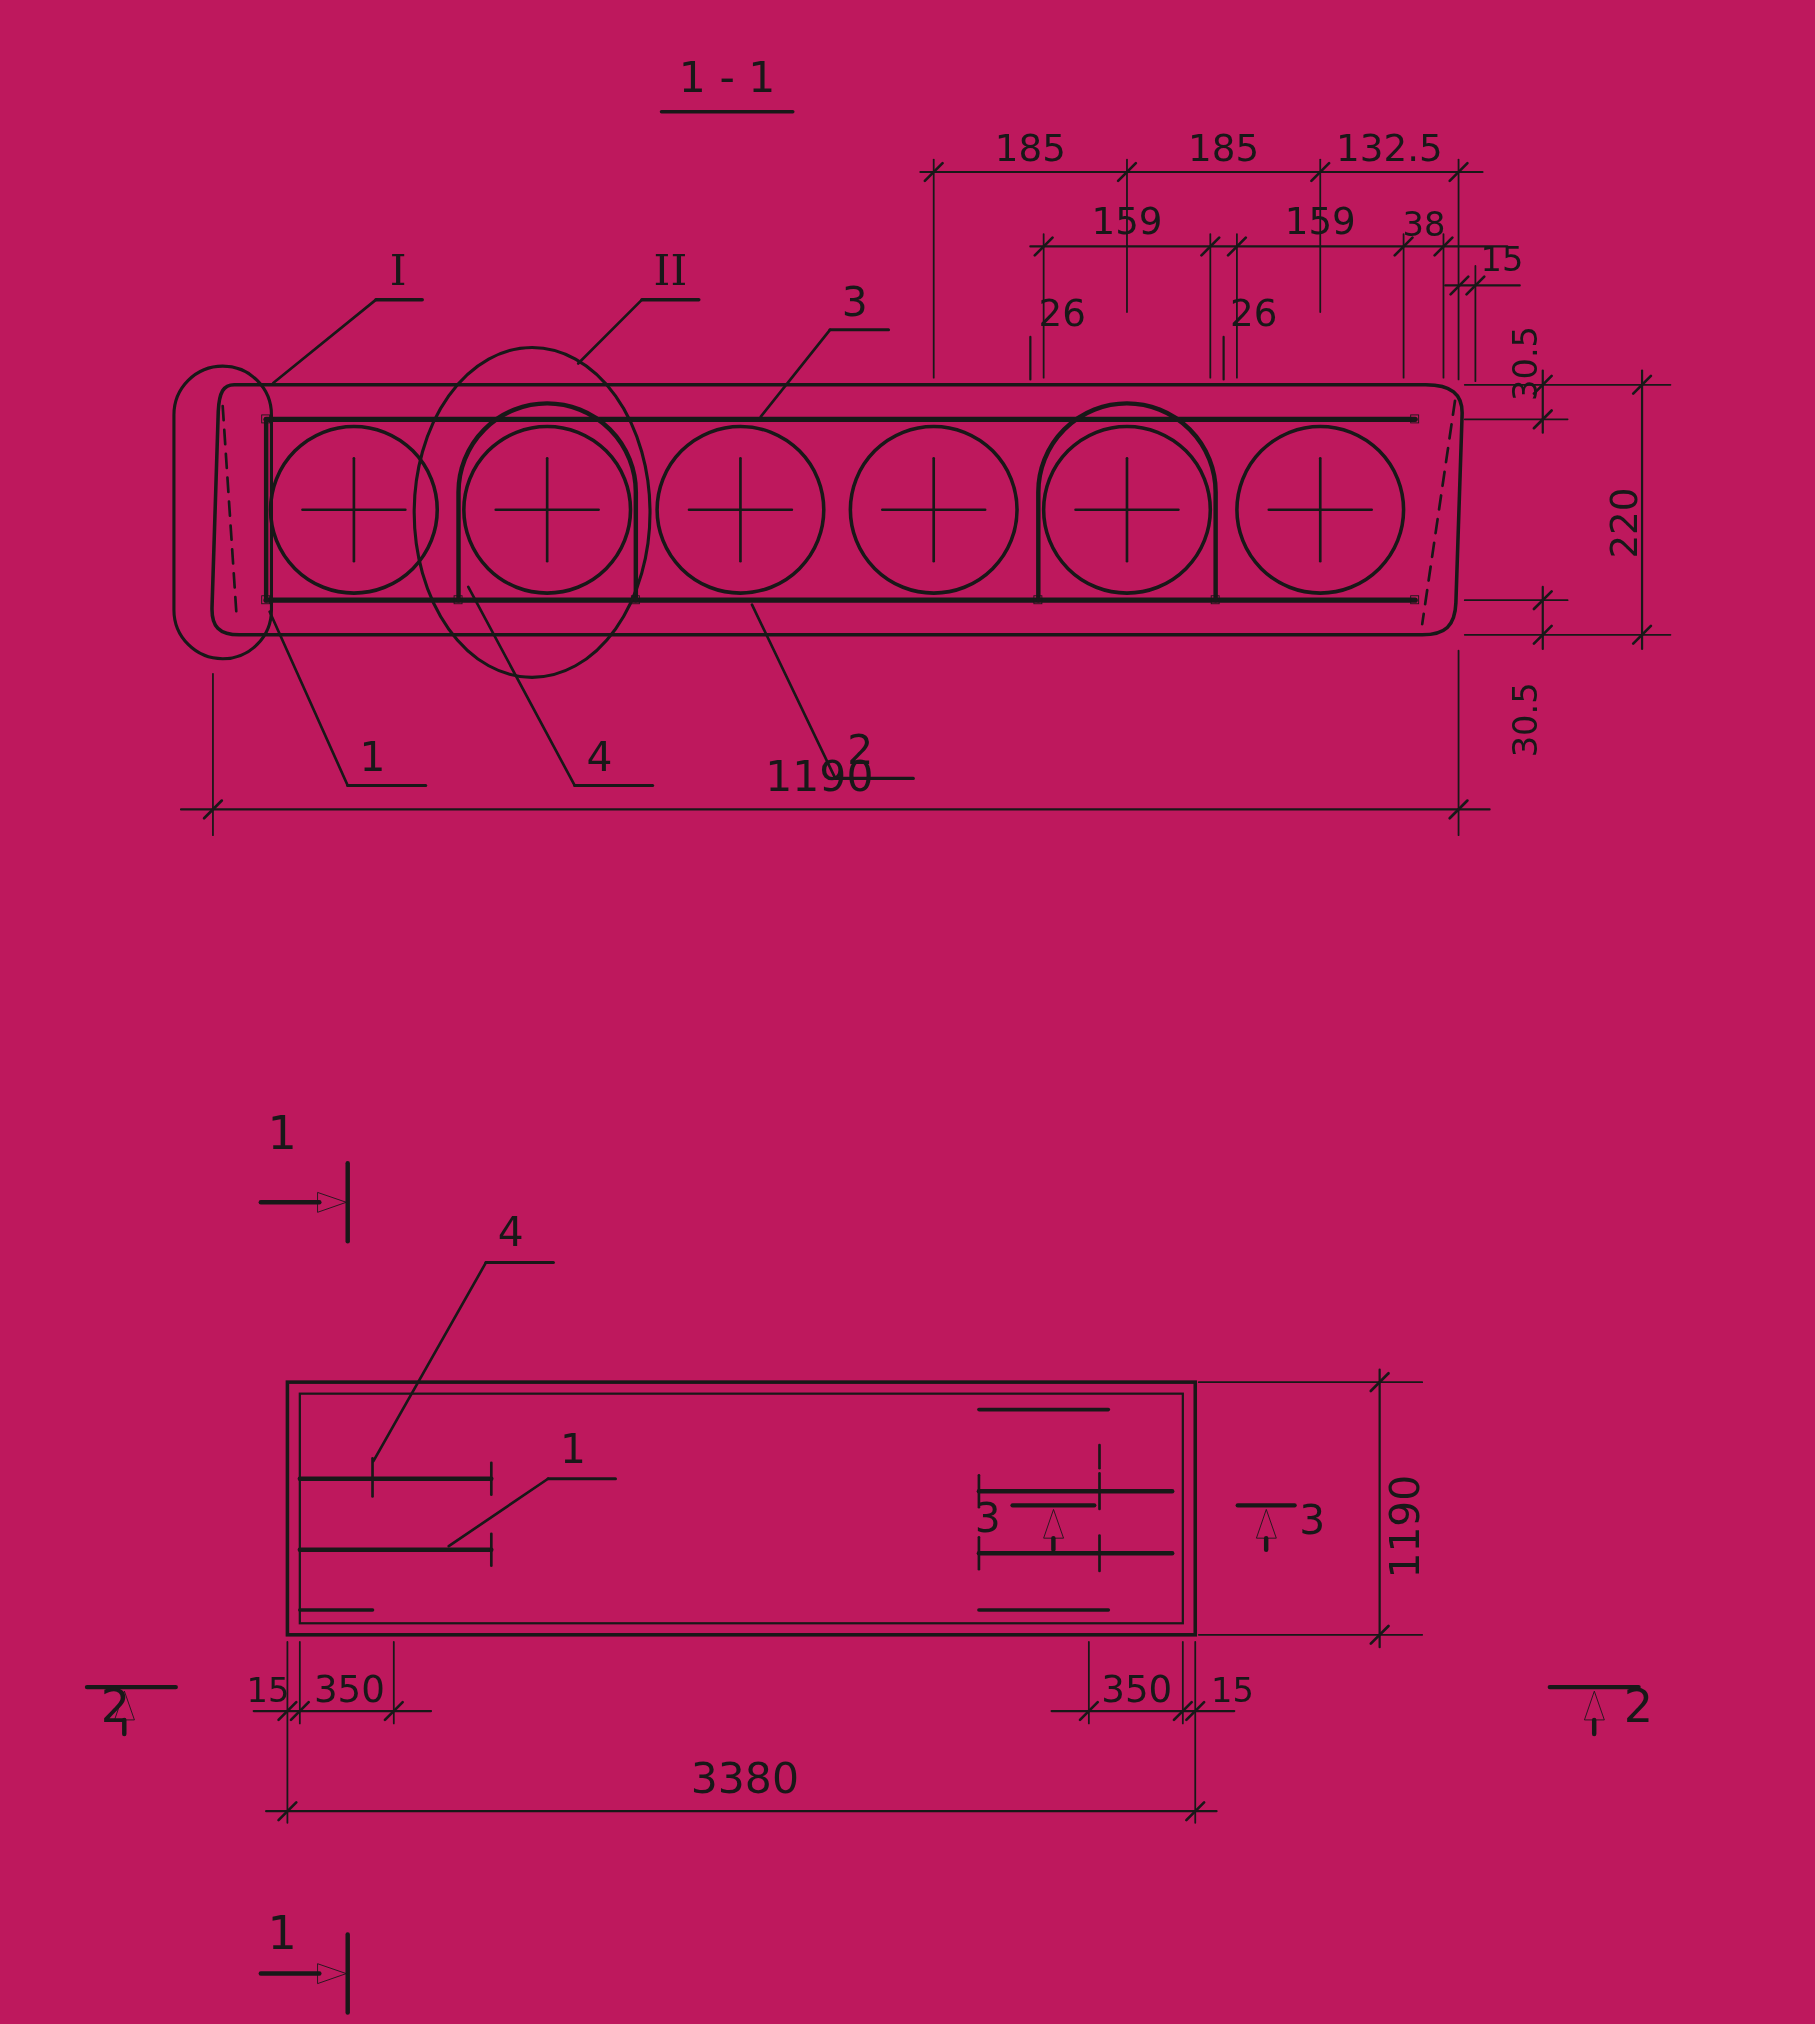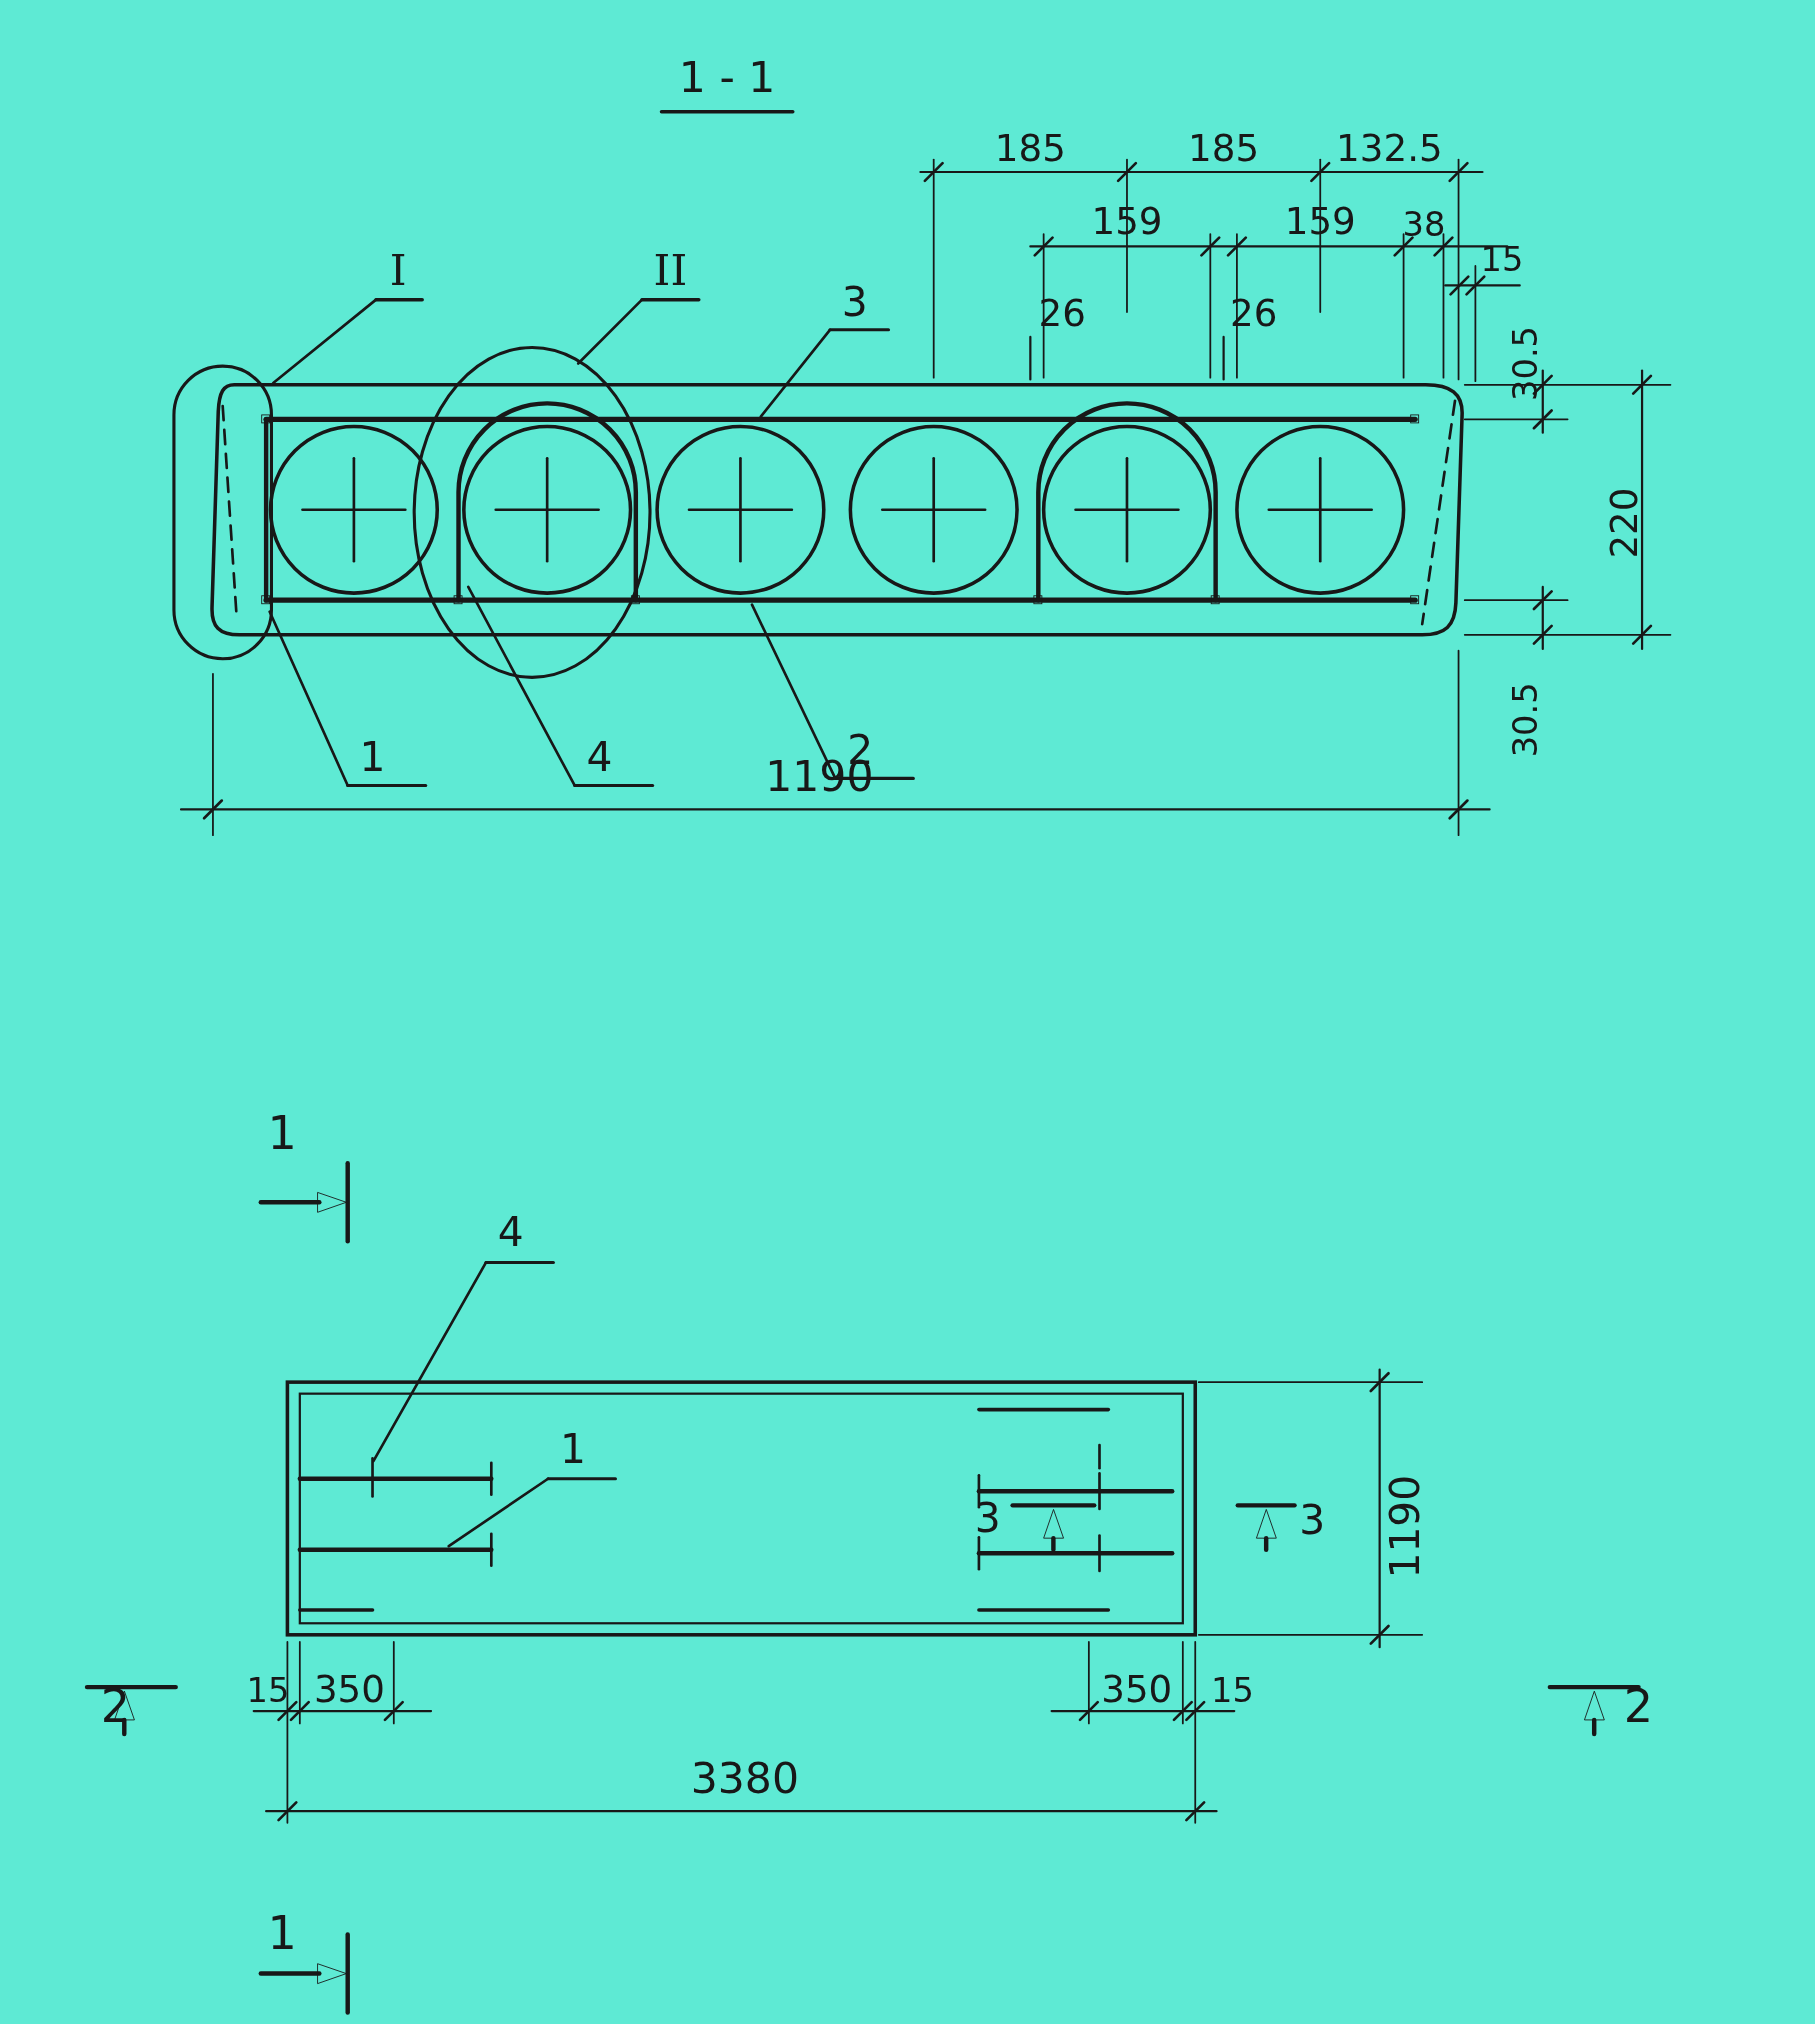--- a/index.html
+++ b/index.html
@@ -1,16 +1,16 @@
 <!DOCTYPE html>
 <html style="font-size:14px"><head>
 <meta charset="utf-8">
 <style>
   html,body{margin:0;padding:0;background:#ffffff;}
-  .page{position:relative;width:1816px;height:2024px;background:#5eead4;overflow:hidden;}
+  .page{position:relative;width:1816px;height:2024px;background:#be185d;overflow:hidden;}
   svg{display:block;font-family:"DejaVu Sans",sans-serif;}
   .ink line,.ink path,.ink circle,.ink ellipse,.ink rect,.ink use{stroke:#181818;fill:none;stroke-linecap:round;}
   .ink text{fill:#181818;stroke:none;text-anchor:middle;}
   .fill{fill:#181818 !important;stroke:none !important;}
   .sq{fill:#181818;stroke:none;}
   .w2{stroke-width:2px;} .w25{stroke-width:2.5px;} .w3{stroke-width:3px;}
   .w35{stroke-width:3.5px;} .w4{stroke-width:4px;} .w5{stroke-width:5px;} .w6{stroke-width:6px;}
   .dash{stroke-dasharray:16 11;}
   .serif{font-family:"DejaVu Serif",serif;}
   .t38{font-size:38px;} .t42{font-size:42px;} .t46{font-size:46px;} .t48{font-size:48px;} .t52{font-size:52px;}

